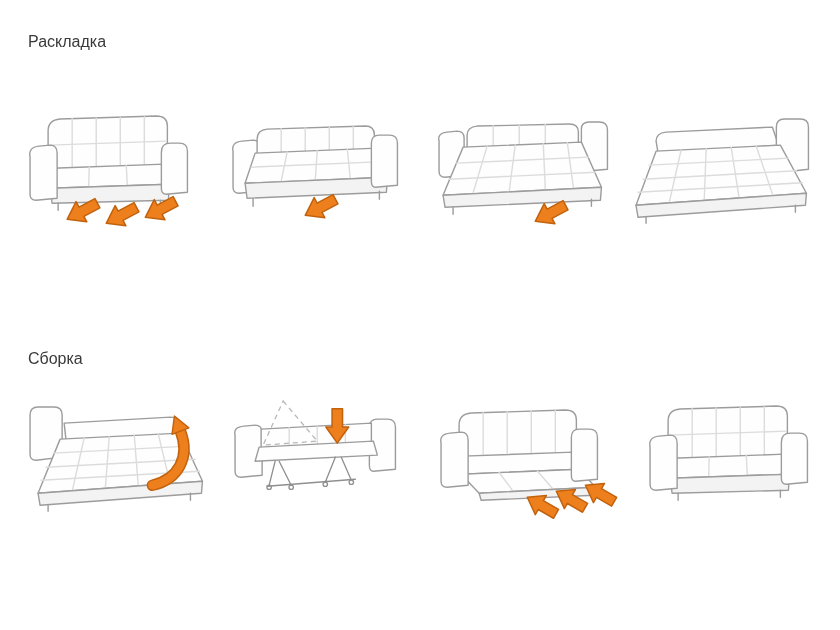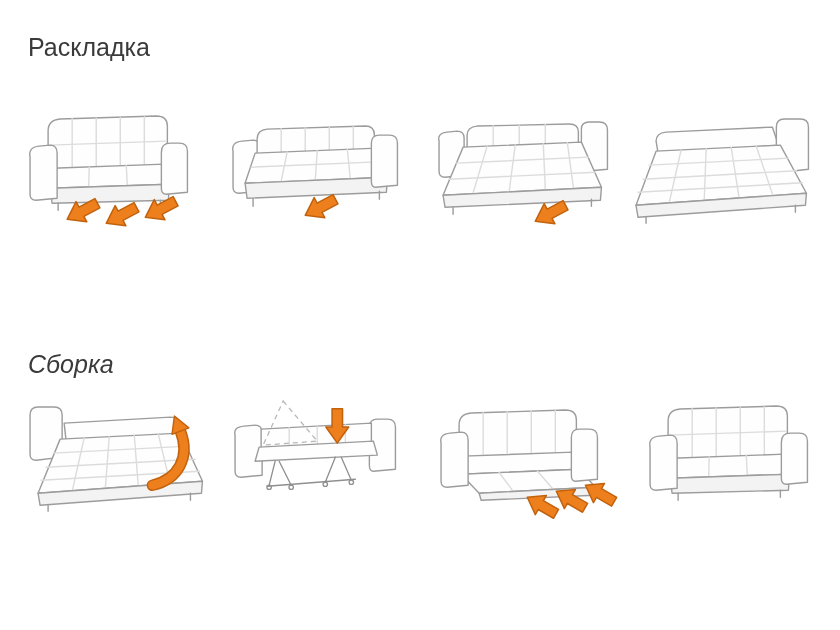--- a/index.html
+++ b/index.html
@@ -7,26 +7,26 @@
   body {
     background:#ffffff;
     font-family:"Liberation Sans", sans-serif;
     position:relative;
     overflow:hidden;
   }
   .page { position:absolute; inset:0; background:#ffffff; }
   .heading {
     position:absolute;
     left:28px;
-    font-size:25px;
+    font-size:16px;
     color:#3a3a3a;
     font-weight:400;
   }
   #h-unfold { top:33px; }
-  #h-fold   { top:350px;font-style:italic; }
+  #h-fold   { top:350px; }
   .row {
     position:absolute;
     left:10px; right:10px;
     display:grid;
     grid-template-columns:repeat(4,1fr);
     gap:6px;
   }
   #row-unfold { top:95px; }
   #row-fold   { top:385px; }
   .fig { display:flex; align-items:center; justify-content:center; }

